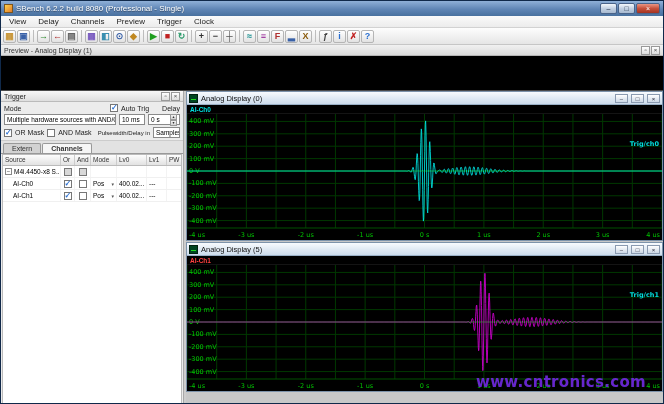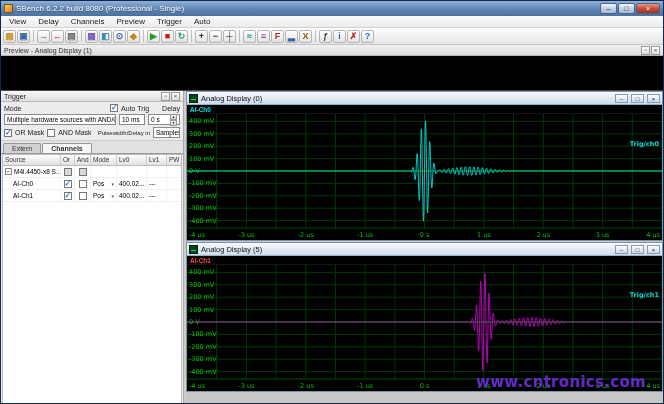--- a/index.html
+++ b/index.html
@@ -104,21 +104,21 @@
       <div class="win-btn close">×</div>
     </div>
   </div>
 
   <div class="menubar">
     <span class="menu-item">View</span>
     <span class="menu-item">Delay</span>
     <span class="menu-item">Channels</span>
     <span class="menu-item">Preview</span>
     <span class="menu-item">Trigger</span>
-    <span class="menu-item">Auto</span>
+    <span class="menu-item">Clock</span>
   </div>
 
   <div class="toolbar">
       <div class="tb-icon" style="color: rgb(201, 151, 58);">▦</div>
       <div class="tb-icon" style="color: rgb(58, 98, 168);">▣</div>
       <div class="tb-sep"></div>
       <div class="tb-icon" style="color: rgb(46, 139, 46);">→</div>
       <div class="tb-icon" style="color: rgb(176, 48, 48);">←</div>
       <div class="tb-icon" style="color: rgb(102, 102, 102);">▤</div>
       <div class="tb-sep"></div>

